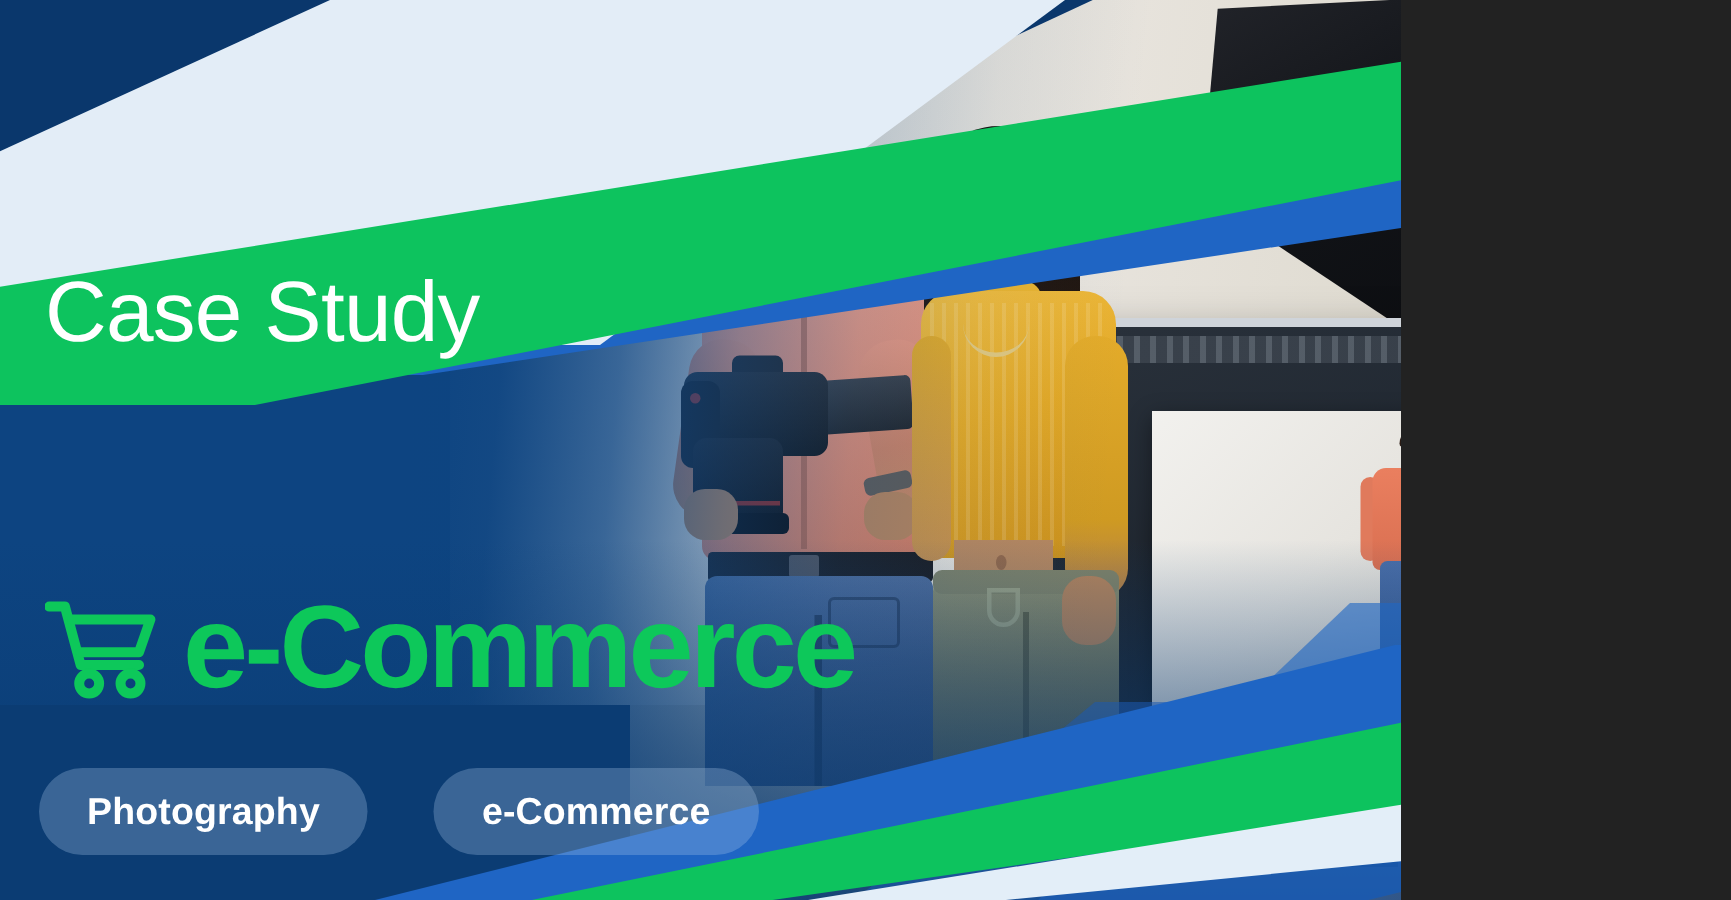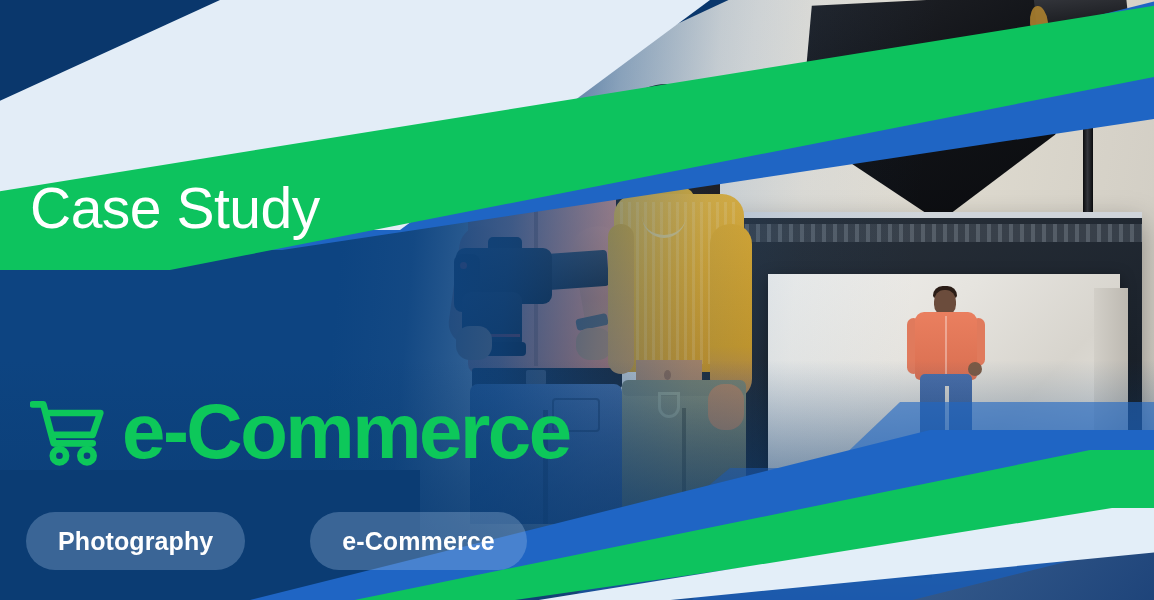--- a/index.html
+++ b/index.html
@@ -1,20 +1,20 @@
 <!DOCTYPE html>
 <html><head>
 <meta charset="utf-8">
 <style>
   html,body{margin:0;padding:0;background:#222;}
   *{box-sizing:border-box;}
 
   #banner{
     position:relative;
-    width:1154px;height:600px;
+    width:934px;height:600px;
     overflow:hidden;
     font-family:"Liberation Sans", sans-serif;
     background:#0c4a6e;
   }
 
   
   .photo-scene{
     position:absolute;inset:0;
     overflow:hidden;
   }
@@ -290,21 +290,21 @@
   .ecom-row{
     position:absolute;left:30px;top:392px;
     display:flex;align-items:center;gap:16px;
   }
   .cart-icon{width:76px;height:70px;display:block;flex:none;}
   .ecom-text{
     font-size:78px;line-height:1;font-weight:700;letter-spacing:-2.5px;
     color:#0dc85a;
   }
 
-  .tags{position:absolute;left:26px;top:512px;display:flex;gap:65px;}
+  .tags{position:absolute;left:26px;top:512px;display:flex;gap:44px;}
   .tag{
     display:flex;align-items:center;justify-content:center;
     height:58px;padding:0 32px;
     border-radius:29px;
     background:rgba(168,199,232,.30);
     color:#ffffff;
     font-size:25px;font-weight:700;letter-spacing:.1px;
   }
 </style>
 </head>

